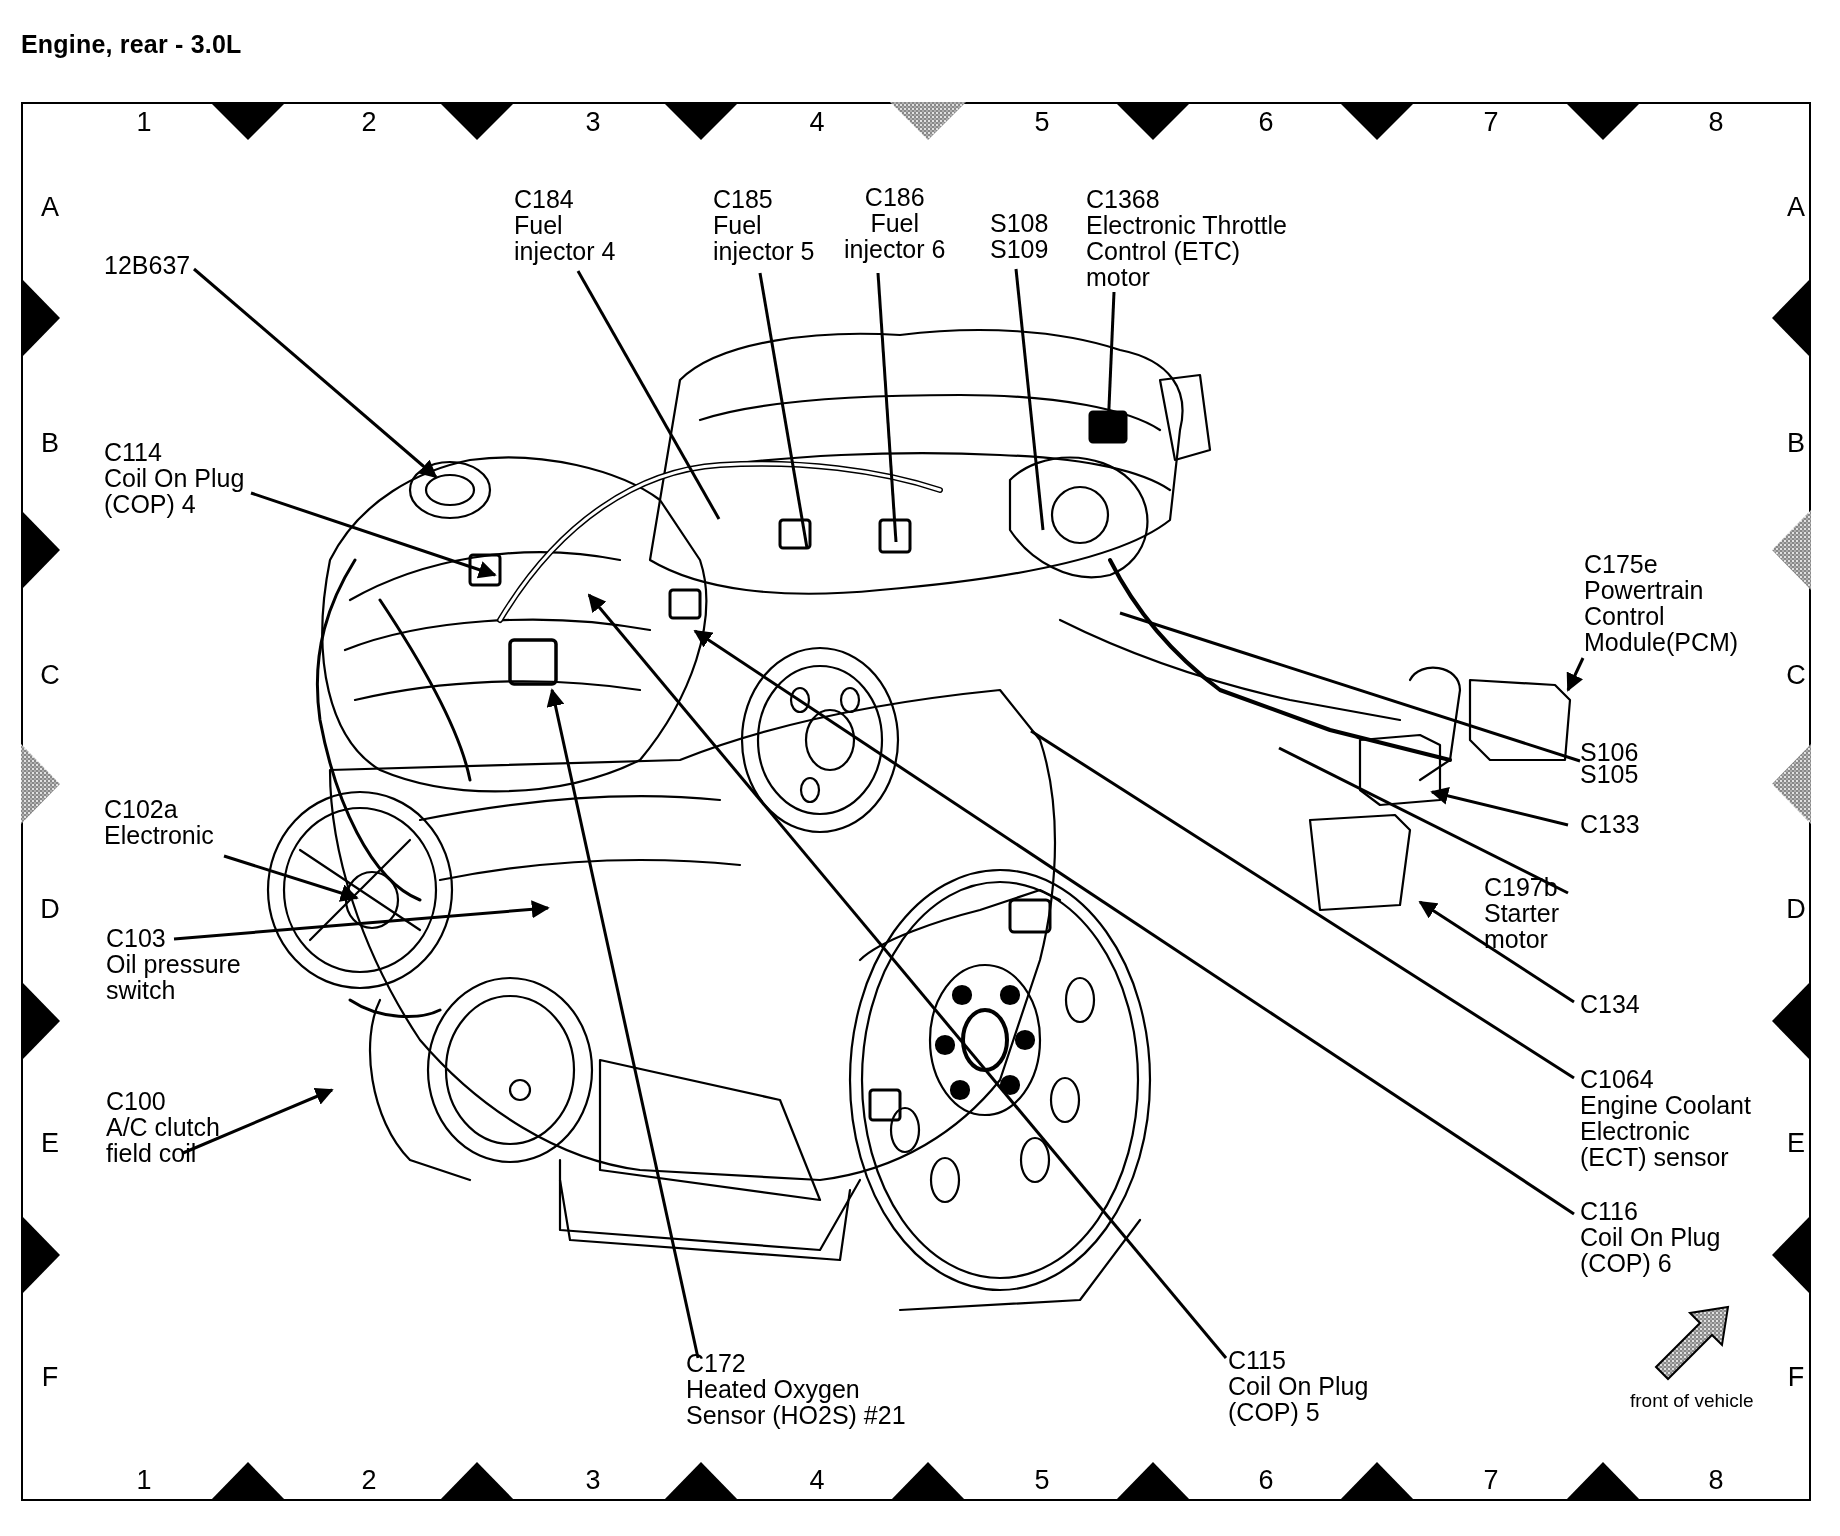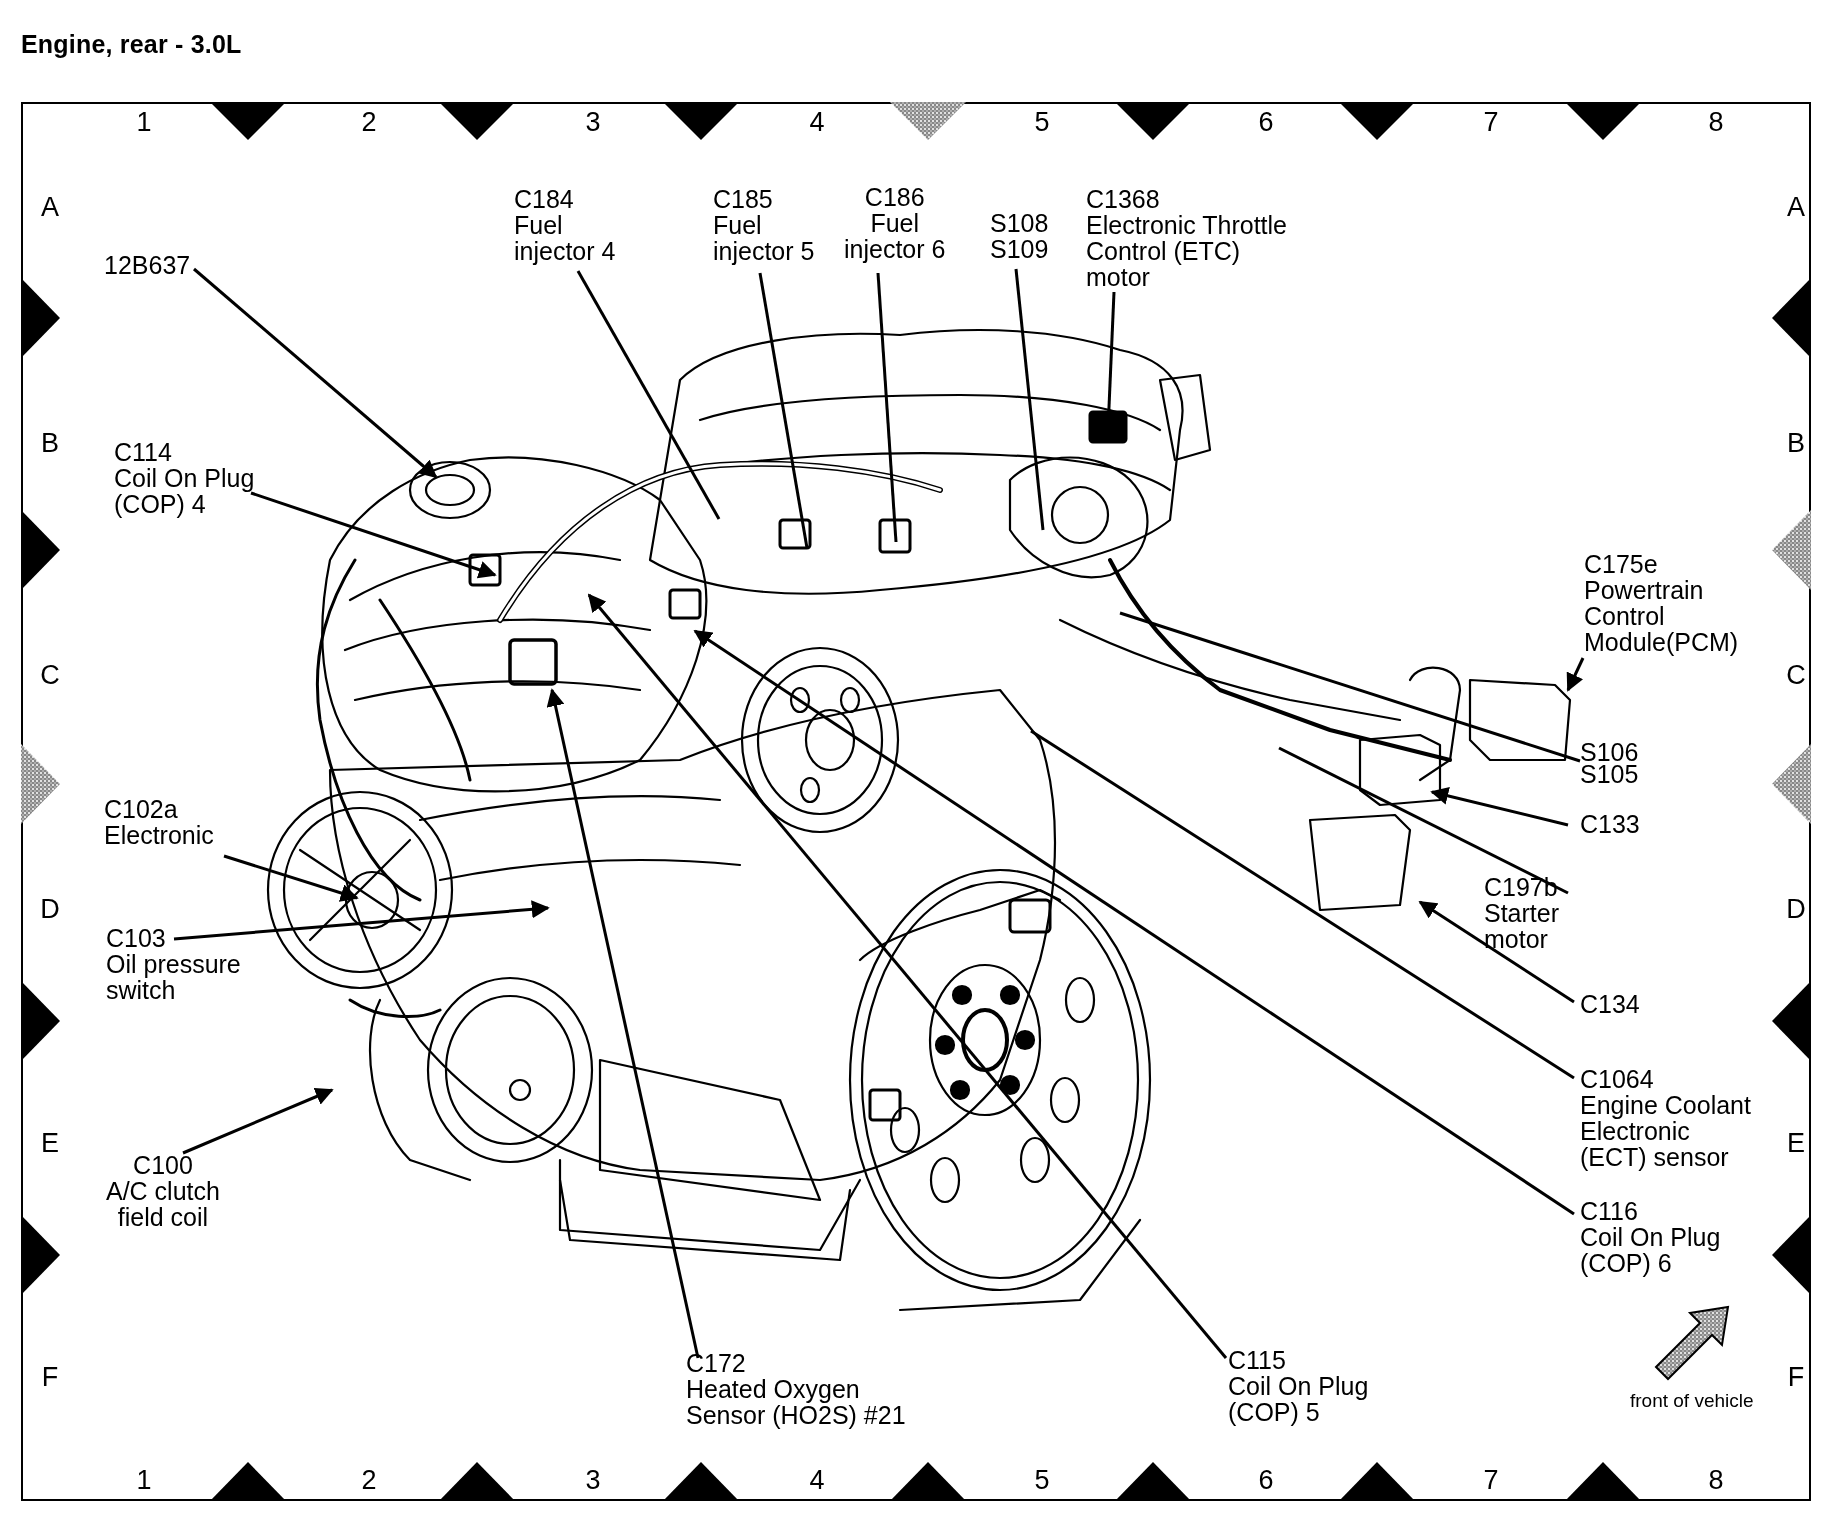--- a/index.html
+++ b/index.html
@@ -233,21 +233,21 @@
 <div class="callout" style="left:990px; top:210px;">
     <div>S108</div>
     <div>S109</div>
   </div>
 <div class="callout" style="left:1086px; top:186px;">
     <div>C1368</div>
     <div>Electronic Throttle</div>
     <div>Control (ETC)</div>
     <div>motor</div>
   </div>
-<div class="callout" style="left:104px; top:439px;margin-left:10px;">
+<div class="callout" style="left:104px; top:439px;">
     <div>C114</div>
     <div>Coil On Plug</div>
     <div>(COP) 4</div>
   </div>
 <div class="callout" style="left:1584px; top:551px;">
     <div>C175e</div>
     <div>Powertrain</div>
     <div>Control</div>
     <div>Module(PCM)</div>
   </div>
@@ -279,21 +279,21 @@
   </div>
 <div class="callout" style="left:104px; top:796px;">
     <div>C102a</div>
     <div>Electronic</div>
   </div>
 <div class="callout" style="left:106px; top:925px;">
     <div>C103</div>
     <div>Oil pressure</div>
     <div>switch</div>
   </div>
-<div class="callout" style="left:106px; top:1152px;text-align:center;">
+<div class="callout" style="left:106px; top:1088px;">
     <div>C100</div>
     <div>A/C clutch</div>
     <div>field coil</div>
   </div>
 <div class="callout" style="left:686px; top:1350px;">
     <div>C172</div>
     <div>Heated Oxygen</div>
     <div>Sensor (HO2S) #21</div>
   </div>
 <div class="callout" style="left:1228px; top:1347px;">

